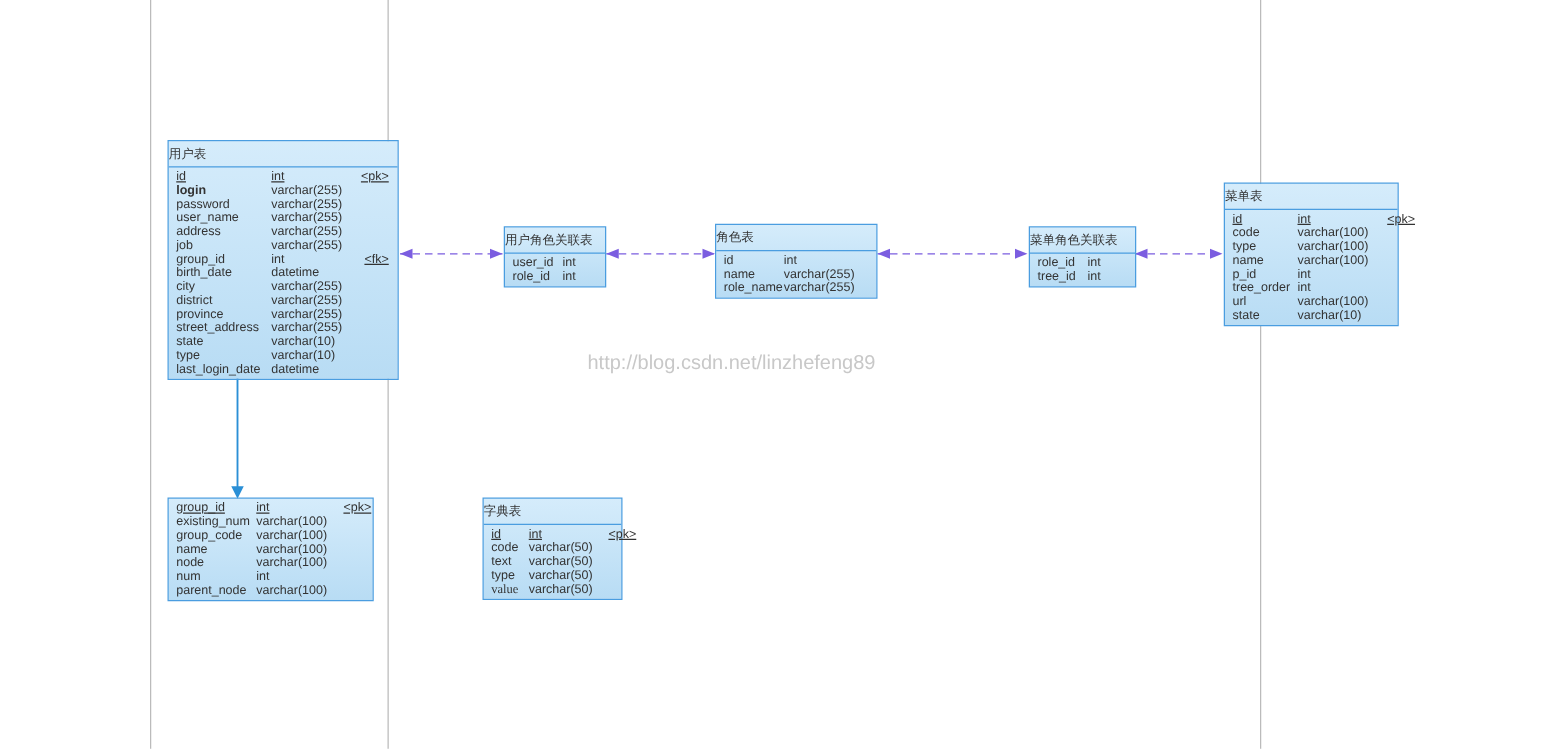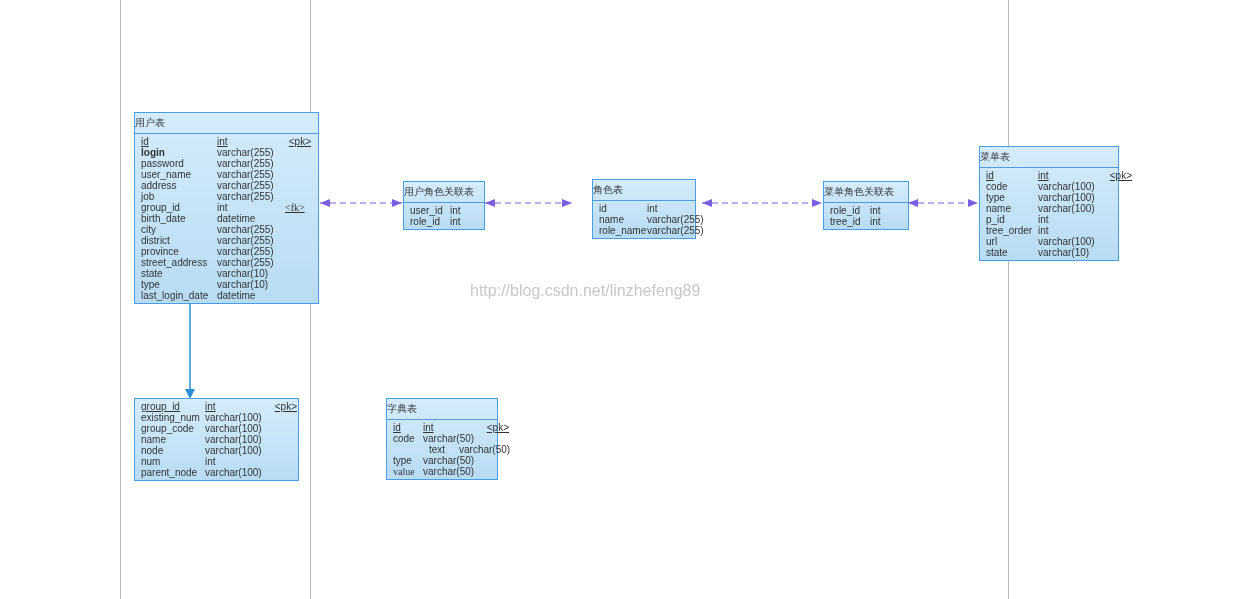--- a/index.html
+++ b/index.html
@@ -77,21 +77,21 @@
         <span style="min-width: 26px; display: inline-block; text-align: right;"></span>
       </div>
       <div class="row">
         <span style="min-width: 76px; display: inline-block;">job</span>
         <span style="min-width: 68px; display: inline-block;">varchar(255)</span>
         <span style="min-width: 26px; display: inline-block; text-align: right;"></span>
       </div>
       <div class="row">
         <span style="min-width: 76px; display: inline-block;">group_id</span>
         <span style="min-width: 68px; display: inline-block;">int</span>
-        <span class="u" style="min-width: 26px; display: inline-block;  font-family: Liberation Serif, serif;">&lt;fk&gt;</span>
+        <span class="u" style="min-width: 26px; display: inline-block; text-align: right;">&lt;fk&gt;</span>
       </div>
       <div class="row">
         <span style="min-width: 76px; display: inline-block;">birth_date</span>
         <span style="min-width: 68px; display: inline-block;">datetime</span>
         <span style="min-width: 26px; display: inline-block; text-align: right;"></span>
       </div>
       <div class="row">
         <span style="min-width: 76px; display: inline-block;">city</span>
         <span style="min-width: 68px; display: inline-block;">varchar(255)</span>
         <span style="min-width: 26px; display: inline-block; text-align: right;"></span>
@@ -136,21 +136,21 @@
         <span style="min-width: 40px; display: inline-block;">user_id</span>
         <span style="min-width: 20px; display: inline-block;">int</span>
       </div>
       <div class="row">
         <span style="min-width: 40px; display: inline-block;">role_id</span>
         <span style="min-width: 20px; display: inline-block;">int</span>
       </div>
     </div>
 </div>
 
-<div class="entity" style="left:592px;top:179px;width:104px">
+<div class="entity" style="left:572px;top:179px;width:130px">
   <div class="entity-header">角色表</div>
   <div class="entity-body" id="b-role">
       <div class="row">
         <span style="min-width: 48px; display: inline-block;">id</span>
         <span style="min-width: 66px; display: inline-block;">int</span>
       </div>
       <div class="row">
         <span style="min-width: 48px; display: inline-block;">name</span>
         <span style="min-width: 66px; display: inline-block;">varchar(255)</span>
       </div>
@@ -268,21 +268,21 @@
         <span class="u" style="min-width: 30px; display: inline-block;">id</span>
         <span class="u" style="min-width: 60px; display: inline-block;">int</span>
         <span class="u" style="min-width: 26px; display: inline-block; text-align: right;">&lt;pk&gt;</span>
       </div>
       <div class="row">
         <span style="min-width: 30px; display: inline-block;">code</span>
         <span style="min-width: 60px; display: inline-block;">varchar(50)</span>
         <span style="min-width: 26px; display: inline-block; text-align: right;"></span>
       </div>
       <div class="row">
-        <span style="min-width: 30px; display: inline-block; margin-left: 36px;">text</span>
+        <span style="min-width: 30px; display: inline-block;">text</span>
         <span style="min-width: 60px; display: inline-block;">varchar(50)</span>
         <span style="min-width: 26px; display: inline-block; text-align: right;"></span>
       </div>
       <div class="row">
         <span style="min-width: 30px; display: inline-block;">type</span>
         <span style="min-width: 60px; display: inline-block;">varchar(50)</span>
         <span style="min-width: 26px; display: inline-block; text-align: right;"></span>
       </div>
       <div class="row">
         <span style="min-width: 30px; display: inline-block; font-family: Liberation Serif, serif;">value</span>

